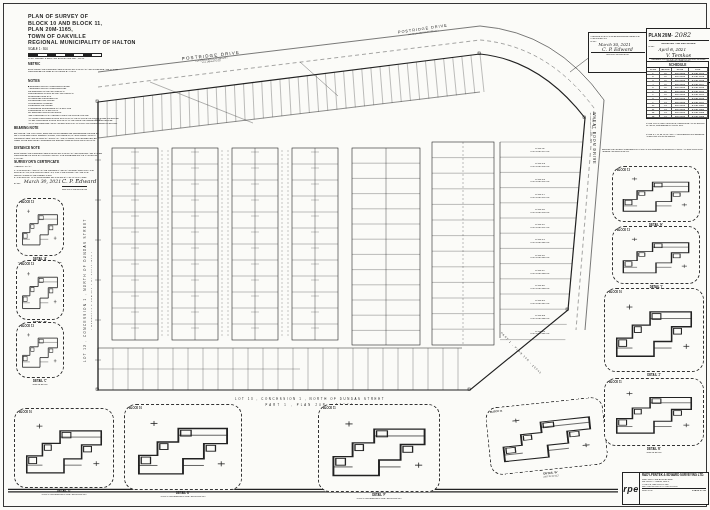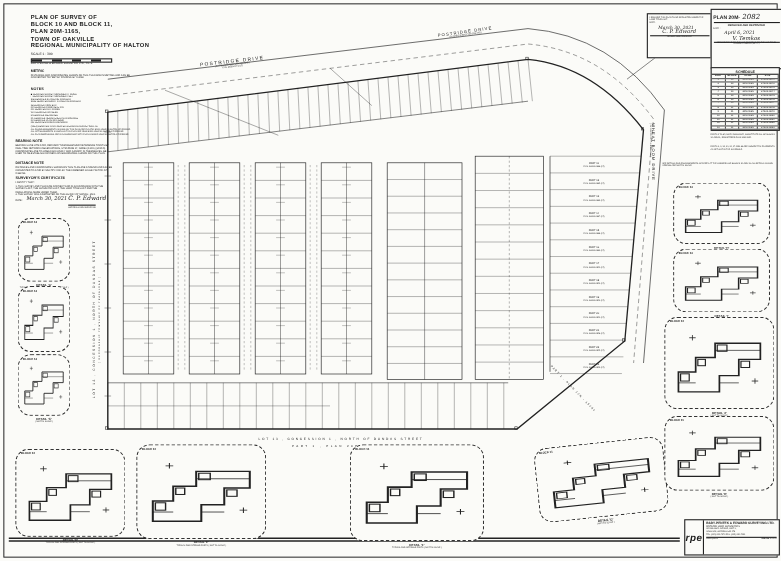--- a/index.html
+++ b/index.html
@@ -4,21 +4,21 @@
 <style>
   html,body{margin:0;padding:0;background:#d8d8d4;}
   .sheet{position:relative;width:710px;height:510px;background:#fbfbf8;
          font-family:"Liberation Sans",sans-serif;color:#1c1c1c;overflow:hidden;}
   svg{position:absolute;left:0;top:0;}
   .lbl{position:absolute;white-space:nowrap;line-height:1.18;color:#1c1c1c;}
   .b{font-weight:bold;}
   .tiny{font-size:2.2px;}
   .wrapw{white-space:normal;}
   .script{font-family:"DejaVu Serif",serif;font-style:italic;}
-  .box{position:absolute;border:0.6px solid #222;background:#fbfbf8;}
+  .box{position:absolute;border:0.6px solid #222;background:#fbfbf8;margin-top:20px;}
   .bubble{position:absolute;}
   .bubble .ring{border:0.7px dashed #333;border-radius:12px;position:relative;background:#fbfbf8;}
   .bubble .blk{position:absolute;left:4px;top:2px;font-size:2.6px;font-weight:bold;}
   .bubble .cap{text-align:center;font-size:2.8px;font-weight:bold;margin-top:1px;}
   .bubble .sub{text-align:center;font-size:1.9px;white-space:normal;line-height:1.1;}
   .sched{position:absolute;border:0.6px solid #222;font-size:2.3px;background:#fbfbf8;}
   .sched .t{text-align:center;font-weight:bold;font-size:3.2px;border-bottom:0.5px solid #222;padding:0.5px 0;}
   .srow{display:grid;grid-template-columns:13px 12px 17px 19px;border-bottom:0.35px solid #555;}
   .srow div{padding:0.3px 1px;border-right:0.35px solid #555;text-align:center;overflow:hidden;}
   .srow.h div{font-weight:bold;}

